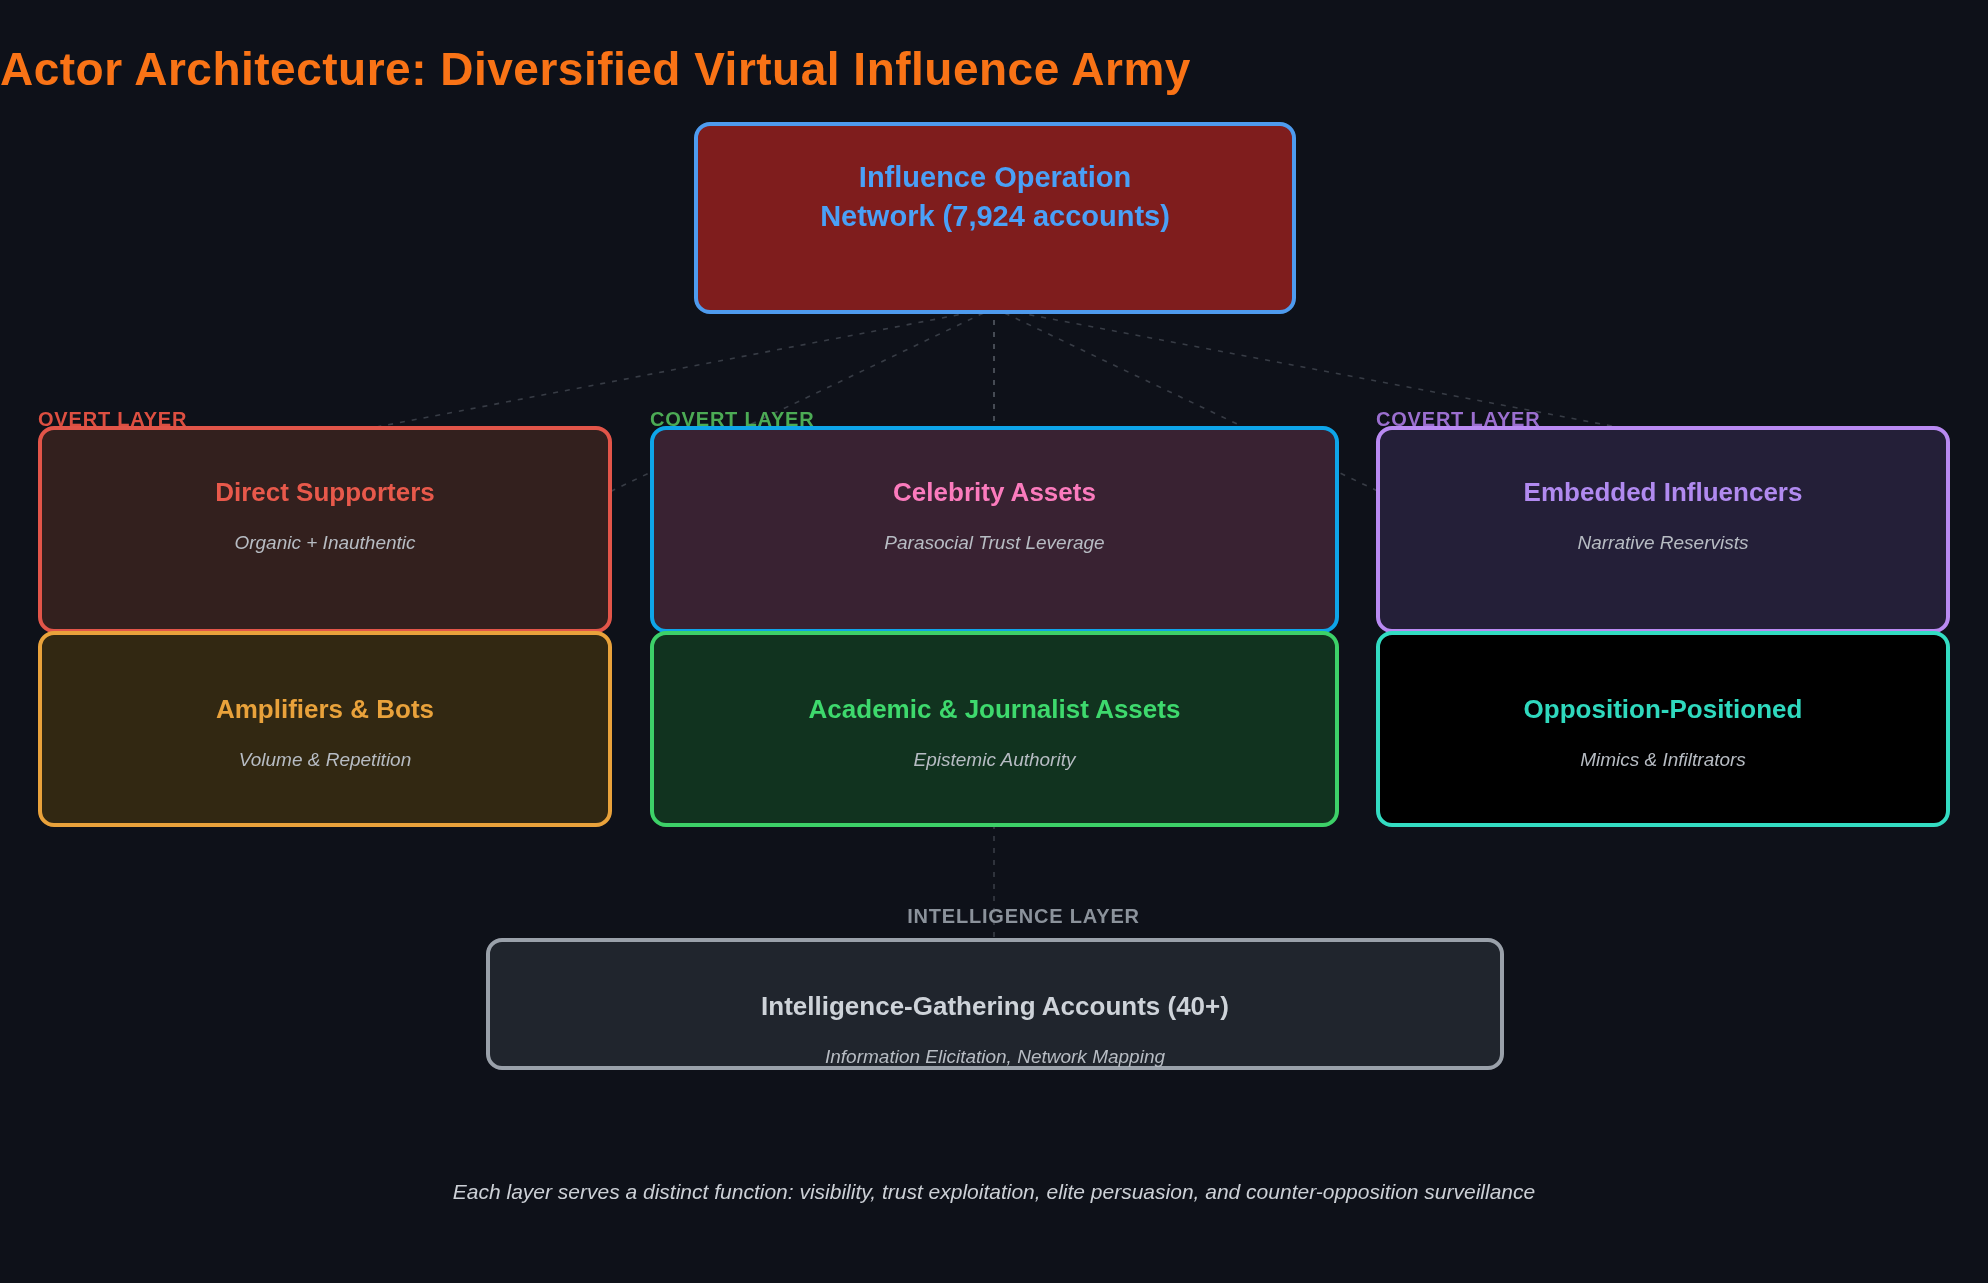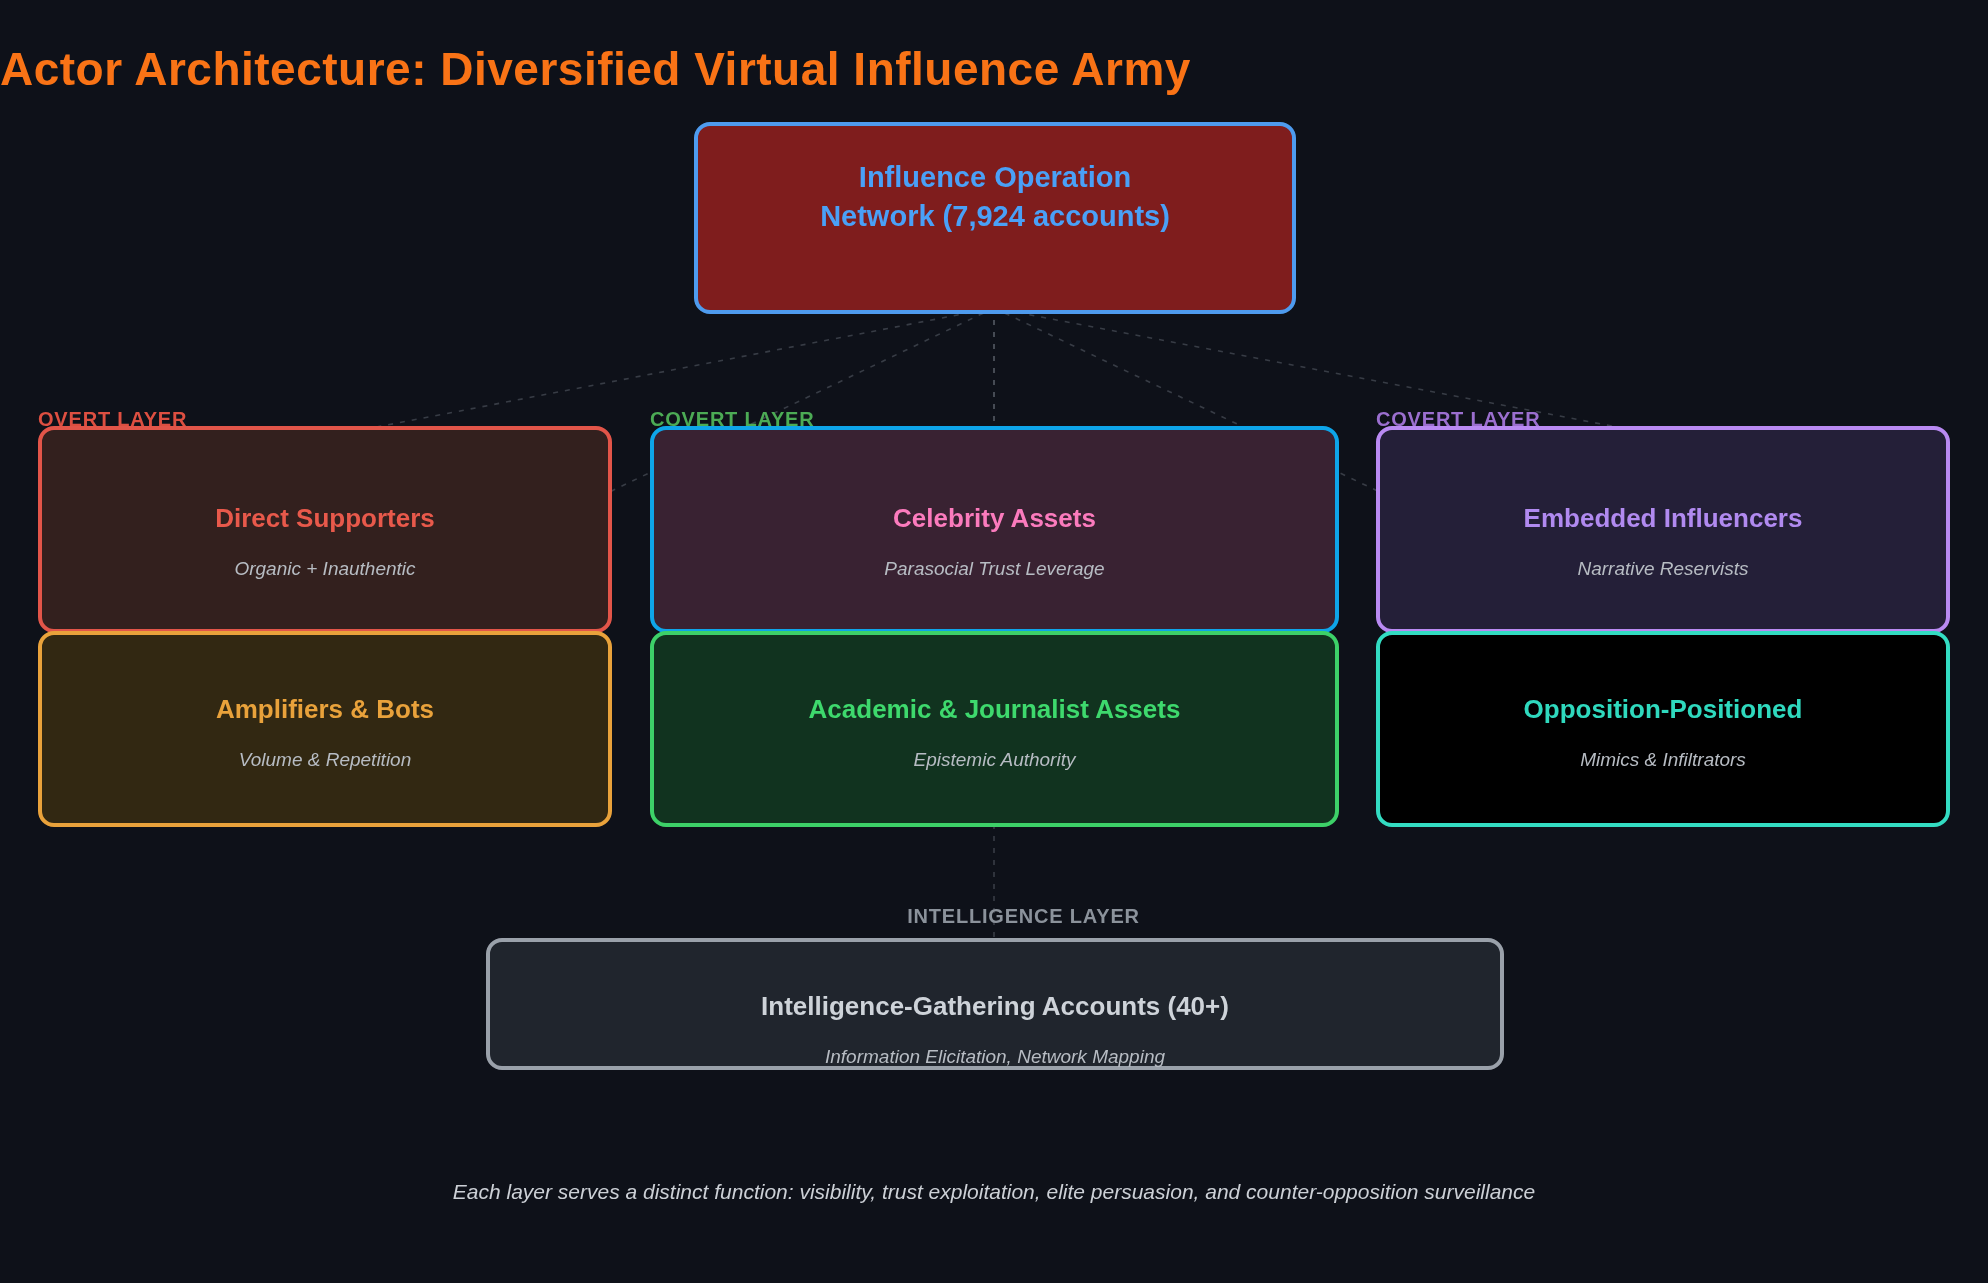--- a/index.html
+++ b/index.html
@@ -79,21 +79,21 @@
     position: absolute;
     top: 905px; left: 679px; width: 689px;
     text-align: center;
     font-size: 20px; font-weight: bold; letter-spacing: 0.8px;
     color: #8b929b;
   }
   
   .c1 { left: 38px;   width: 574px; }
   .c2 { left: 650px;  width: 689px; }
   .c3 { left: 1376px; width: 574px; }
-  .r1 { top: 426px; height: 207px; padding-top: 72px; }
+  .r1 { top: 426px; height: 207px; padding-top: 46px; }
   .r2 { top: 631px; height: 196px; padding-top: 58px; }
   
   .red    { border: 4px solid #e25549; background: #33201e; }
   .red    .node-title { color: #e8594b; }
   .amber  { border: 4px solid #e9a23b; background: #322812; }
   .amber  .node-title { color: #e9a23b; }
   .pink   { border: 4px solid #0ea5e9; background: #392232; }
   .pink   .node-title { color: #fb7bbd; }
   .green  { border: 4px solid #3dd168; background: #11331f; }
   .green  .node-title { color: #3ed96d; }

